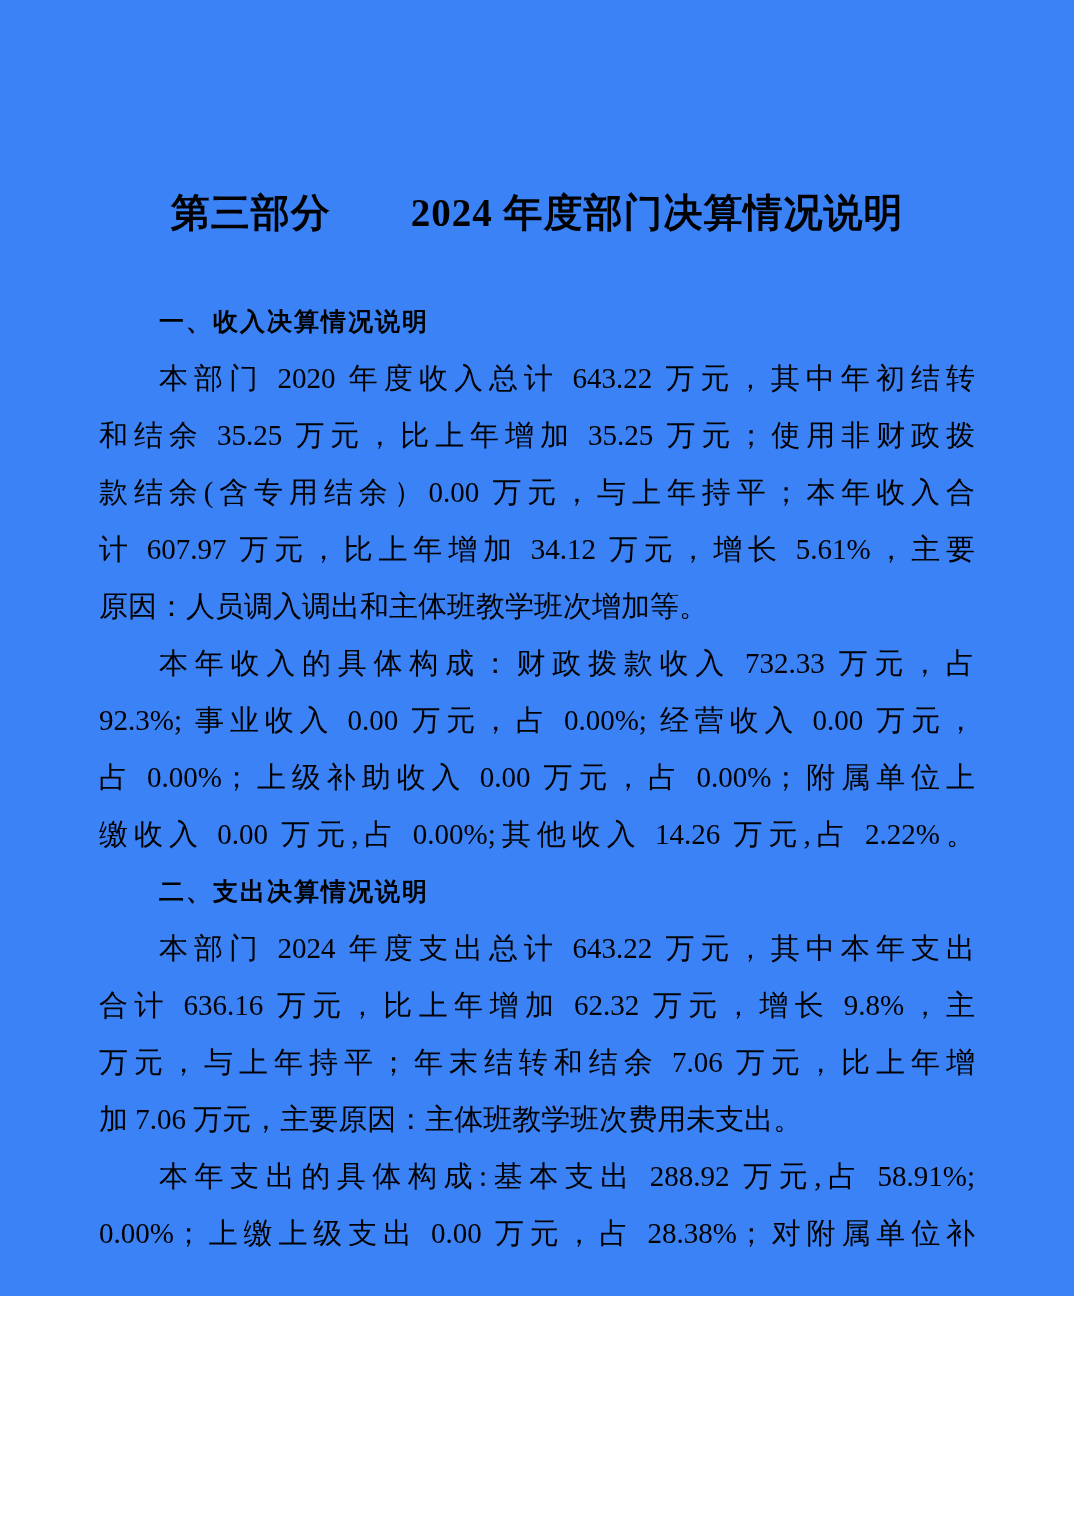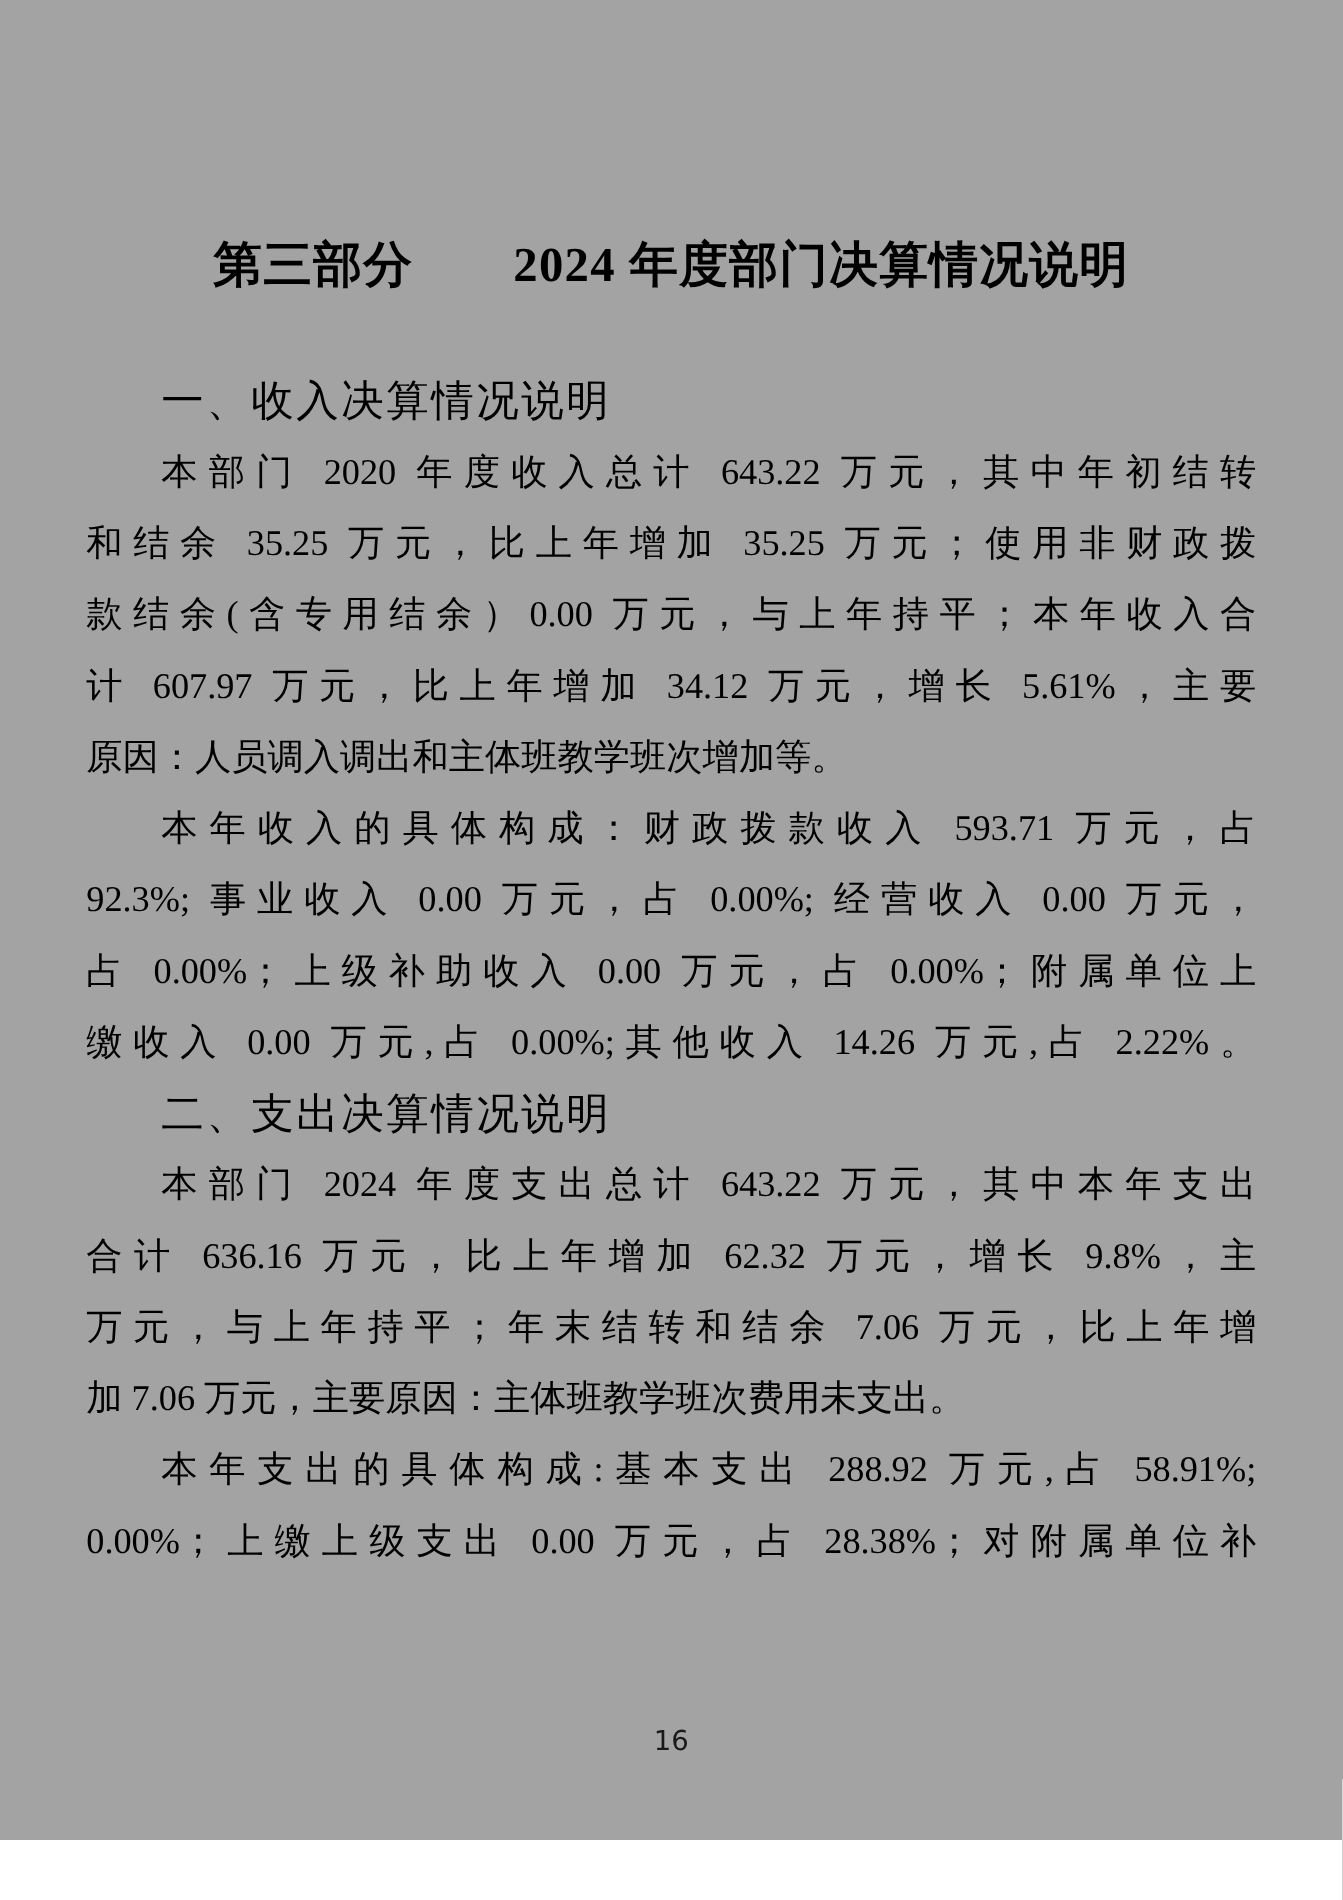--- a/index.html
+++ b/index.html
@@ -1,43 +1,43 @@
 <!DOCTYPE html>
 <html lang="zh"><head>
 <meta charset="utf-8">
 <style>
   html, body { margin: 0; padding: 0; background: #ffffff; }
   .page {
     position: relative;
     width: 1074px;
-    height: 1472px;
+    height: 1296px;
     margin: 0 auto;
-    background: #a3a3a3;
+    background: #3b82f6;
     box-sizing: border-box;
-    padding: 0 69px;
+    padding: 0 99px;
     overflow: hidden;
     color: #000000;
   }
   .doc-title {
     margin-top: 181px;
     height: 63px;
     line-height: 63px;
     text-align: center;
     font-family: "Liberation Serif", serif;
     font-weight: bold;
     font-size: 39px;
     letter-spacing: 1px;
     white-space: nowrap;
   }
   .sec-heading {
     height: 57px;
     line-height: 57px;
     font-family: "Liberation Sans", sans-serif;
-    font-weight: normal;
-    font-size: 34px;
+    font-weight: bold;
+    font-size: 25px;
     text-indent: 60px;
     letter-spacing: 2px;
   }
   .sec-heading.first { margin-top: 49px; }
   .bline {
     height: 57px;
     line-height: 57px;
     font-family: "Liberation Serif", serif;
     font-size: 29px;
     text-align: justify;
@@ -64,21 +64,21 @@
   <div class="doc-title">第三部分　　2024 年度部门决算情况说明</div>
 
   <div class="sec-heading first">一、收入决算情况说明</div>
 
   <div class="bline indent">本部门 2020 年度收入总计 643.22 万元，其中年初结转</div>
   <div class="bline">和结余 35.25 万元，比上年增加 35.25 万元；使用非财政拨</div>
   <div class="bline">款结余(含专用结余）0.00 万元，与上年持平；本年收入合</div>
   <div class="bline">计 607.97 万元，比上年增加 34.12 万元，增长 5.61%，主要</div>
   <div class="bline end">原因：人员调入调出和主体班教学班次增加等。</div>
 
-  <div class="bline indent">本年收入的具体构成：财政拨款收入 593.71 万元，占</div>
+  <div class="bline indent">本年收入的具体构成：财政拨款收入 732.33 万元，占</div>
   <div class="bline">92.3%; 事业收入 0.00 万元，占 0.00%; 经营收入 0.00 万元，</div>
   <div class="bline">占 0.00%；上级补助收入 0.00 万元，占 0.00%；附属单位上</div>
   <div class="bline">缴收入 0.00 万元,占 0.00%;其他收入 14.26 万元,占 2.22%。</div>
 
   <div class="sec-heading">二、支出决算情况说明</div>
 
   <div class="bline indent">本部门 2024 年度支出总计 643.22 万元，其中本年支出</div>
   <div class="bline">合计 636.16 万元，比上年增加 62.32 万元，增长 9.8%，主</div>
   <div class="bline">万元，与上年持平；年末结转和结余 7.06 万元，比上年增</div>
   <div class="bline end">加 7.06 万元，主要原因：主体班教学班次费用未支出。</div>

